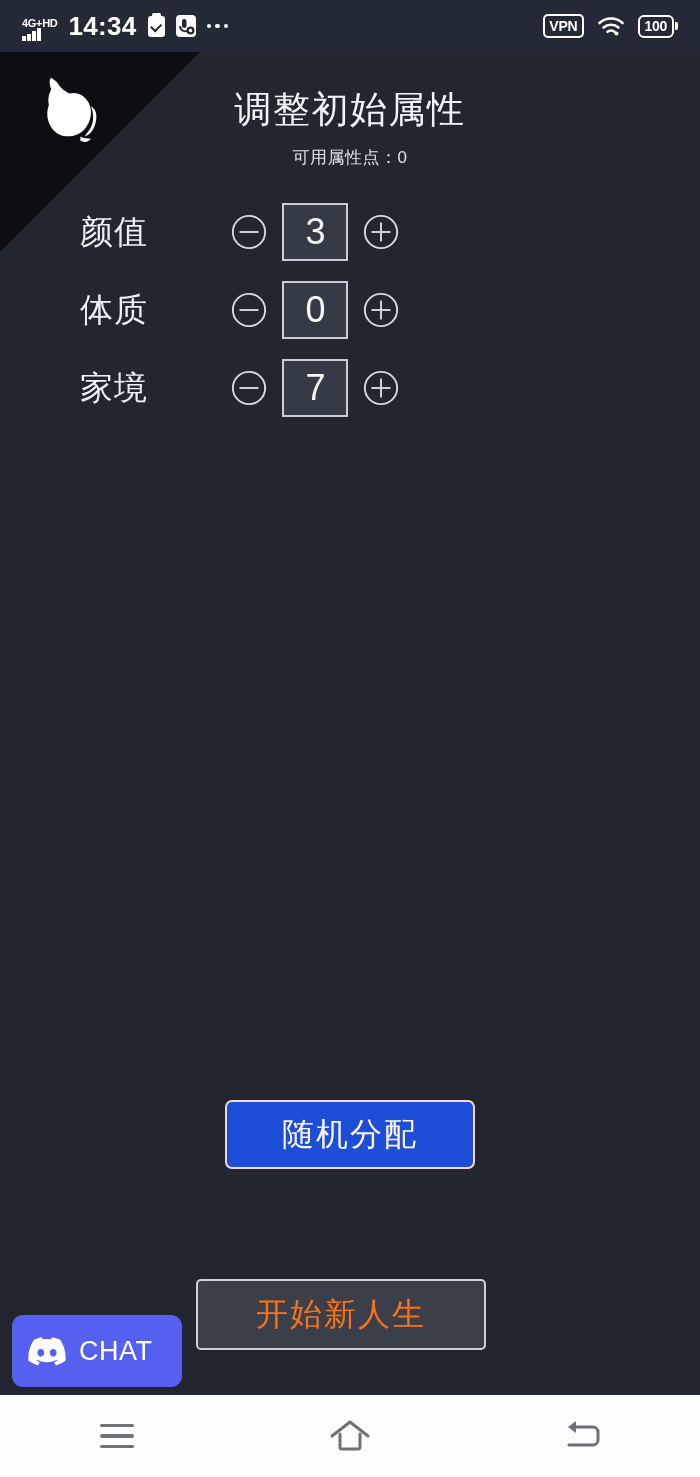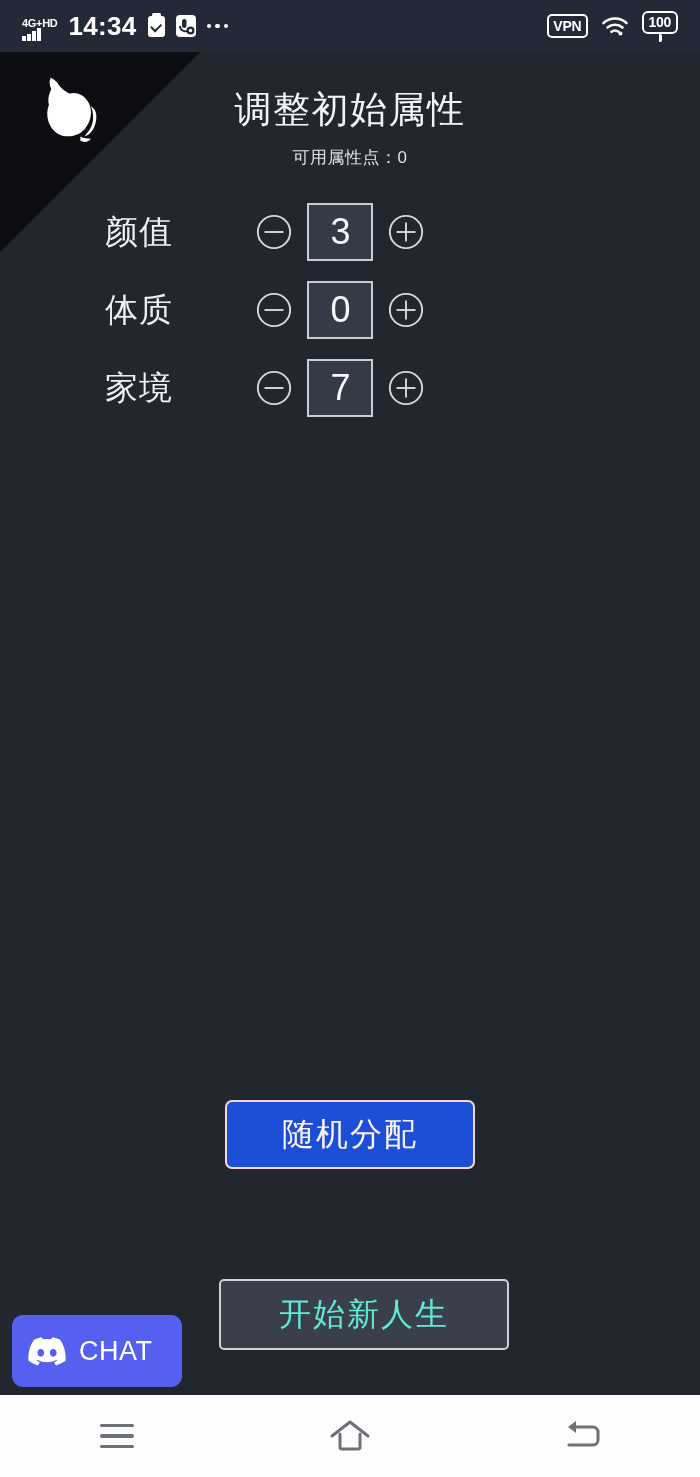--- a/index.html
+++ b/index.html
@@ -63,21 +63,21 @@
   .dots-icon i { width:4.5px; height:4.5px; border-radius:50%; background:#fff; display:block; }
 
   .vpn-badge {
     border:2px solid #fff; border-radius:5px;
     font-size:14px; font-weight:bold; line-height:1;
     padding:2.5px 4px 3.5px;
     letter-spacing:-.2px;
   }
 
   .batt {
-    display:flex; align-items:center;flex-direction:column;
+    display:flex; align-items:center;
   }
   .batt-body {
     border:2px solid #fff; border-radius:6px;
     padding:2px 5px 3px;
     font-size:14px; font-weight:bold; line-height:1;
     letter-spacing:-.3px;
   }
   .batt-cap {
     width:3px; height:8px; background:#fff;
     border-radius:0 2px 2px 0; margin-left:1px;
@@ -106,21 +106,21 @@
     letter-spacing:.5px;
   }
 
   
   #attr-list {
     position:absolute; top:193px; left:0; width:700px;
   }
   .attr-row {
     height:78px;
     display:flex; align-items:center;
-    padding-left:105px;
+    padding-left:80px;
   }
   .attr-label {
     font-size:33px; color:#eef0f4; font-weight:400;
     letter-spacing:1px;
     width:150px;
   }
   .step-btn {
     width:38px; height:38px;
     flex:0 0 auto;
     cursor:pointer;
@@ -140,27 +140,27 @@
     position:absolute; left:225px; top:1100px;
     width:250px; height:69px;
     background:#1d4ed8;
     border:2px solid #f6d9d6;
     border-radius:7px;
     display:flex; align-items:center; justify-content:center;
     font-size:32px; color:#fdf4f2; letter-spacing:2px;
     cursor:pointer;
   }
   #btn-start {
-    position:absolute; left:219px; top:1279px;
+    position:absolute; left:196px; top:1279px;
     width:290px; height:71px;
     background:#3a3f49;
     border:2px solid #cdd1d8;
     border-radius:5px;
     display:flex; align-items:center; justify-content:center;
-    font-size:32px; color:#5eead4; letter-spacing:2px;
+    font-size:32px; color:#f97316; letter-spacing:2px;
     cursor:pointer;
     font-family:Liberation Serif, serif;
   }
 
   
   #discord-chat {
     position:absolute; left:12px; top:1315px;
     width:170px; height:72px;
     background:#5560f1;
     border-radius:11px;

